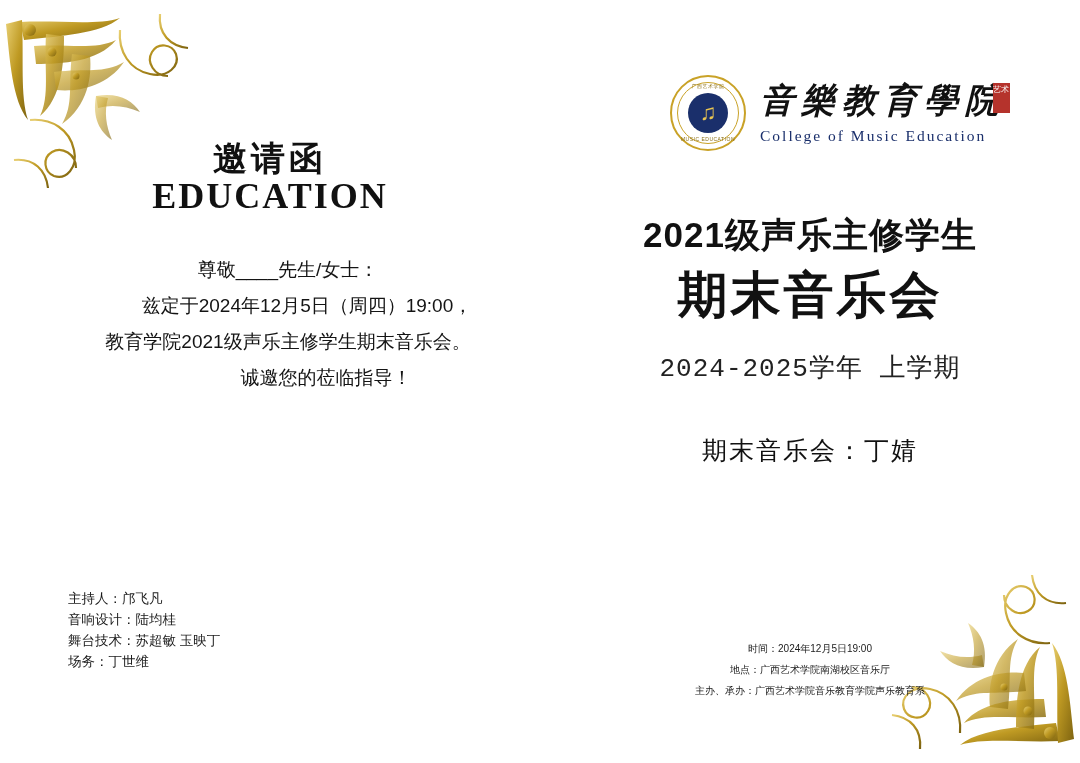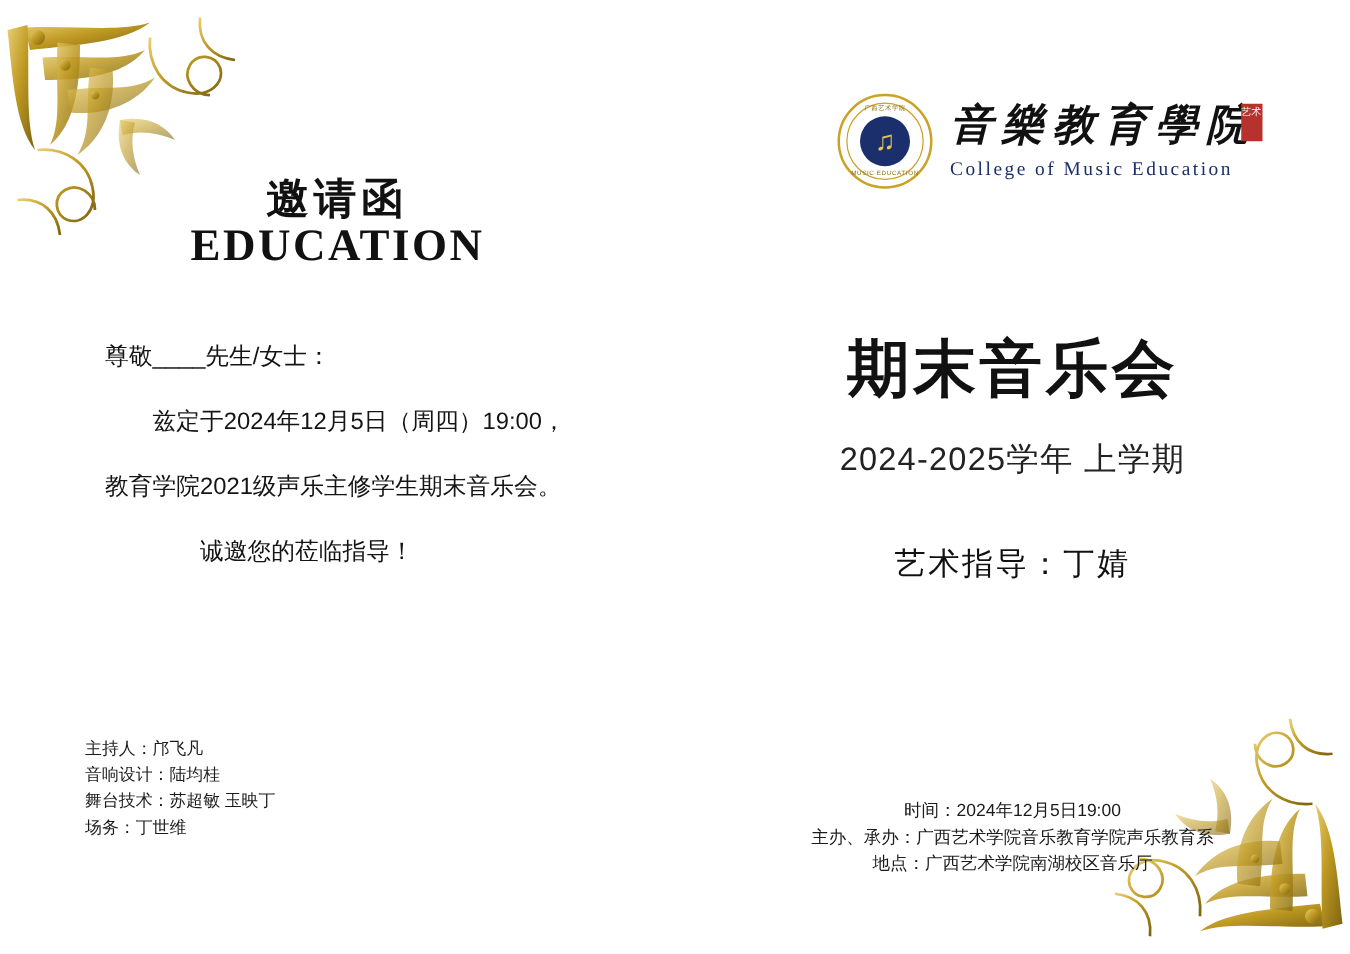--- a/index.html
+++ b/index.html
@@ -62,22 +62,23 @@
   .letter-body {
     position: absolute;
     left: 68px;
     top: 252px;
     width: 440px;
     font-size: 19px;
     line-height: 36px;
     color: #141414;
   }
   .letter-body p {
-    margin: 16px;
+    margin: 0;
     white-space: nowrap;
+    text-align: center;
   }
   .letter-body p.indent { text-indent: 38px; }
   .letter-body p.indent2 { text-indent: 76px; }
 
   .credits {
     position: absolute;
     left: 68px;
     top: 588px;
     font-size: 13.5px;
     line-height: 21px;
@@ -211,37 +212,38 @@
     color: #111;
   }
   .subtitle {
     position: absolute;
     left: 0; top: 350px;
     width: 540px;
     text-align: center;
     font-size: 26px;
     color: #222;
     letter-spacing: 1px;
+    font-family: Liberation Mono, monospace;
   }
   .director {
     position: absolute;
     left: 0; top: 434px;
     width: 540px;
     text-align: center;
     font-size: 25px;
     color: #111;
     letter-spacing: 2px;
   }
 
   .event-info {
     position: absolute;
     left: 0; top: 638px;
     width: 540px;
     text-align: center;
-    font-size: 14px;
+    font-size: 10px;
     line-height: 21px;
     color: #1b1b1b;
   }
   .event-info div { white-space: nowrap; }
 </style>
 </head>
 <body>
 
 <div class="corner tl">
   <svg width="210" height="210" viewBox="0 0 210 210" xmlns="http://www.w3.org/2000/svg">
@@ -347,22 +349,23 @@
       <div class="inner-disc">♫</div>
       <div class="ring-text-bottom">MUSIC EDUCATION</div>
     </div>
     <div class="logo-wordmark">
       <div class="logo-cn">音樂教育學院</div>
       <div class="logo-stamp">艺术</div>
       <div class="logo-en">College of Music Education</div>
     </div>
   </div>
 
+  <div class="headline-1">2021级声乐主修学生</div>
   <div class="headline-2">期末音乐会</div>
   <div class="subtitle">2024-2025学年 上学期</div>
-  <div class="director">艺术指导：丁婧</div>
+  <div class="director">期末音乐会：丁婧</div>
 
   <div class="event-info">
     <div>时间：2024年12月5日19:00</div>
+    <div>地点：广西艺术学院南湖校区音乐厅</div>
     <div>主办、承办：广西艺术学院音乐教育学院声乐教育系</div>
-    <div>地点：广西艺术学院南湖校区音乐厅</div>
   </div>
 </div>
 
 </body></html>

